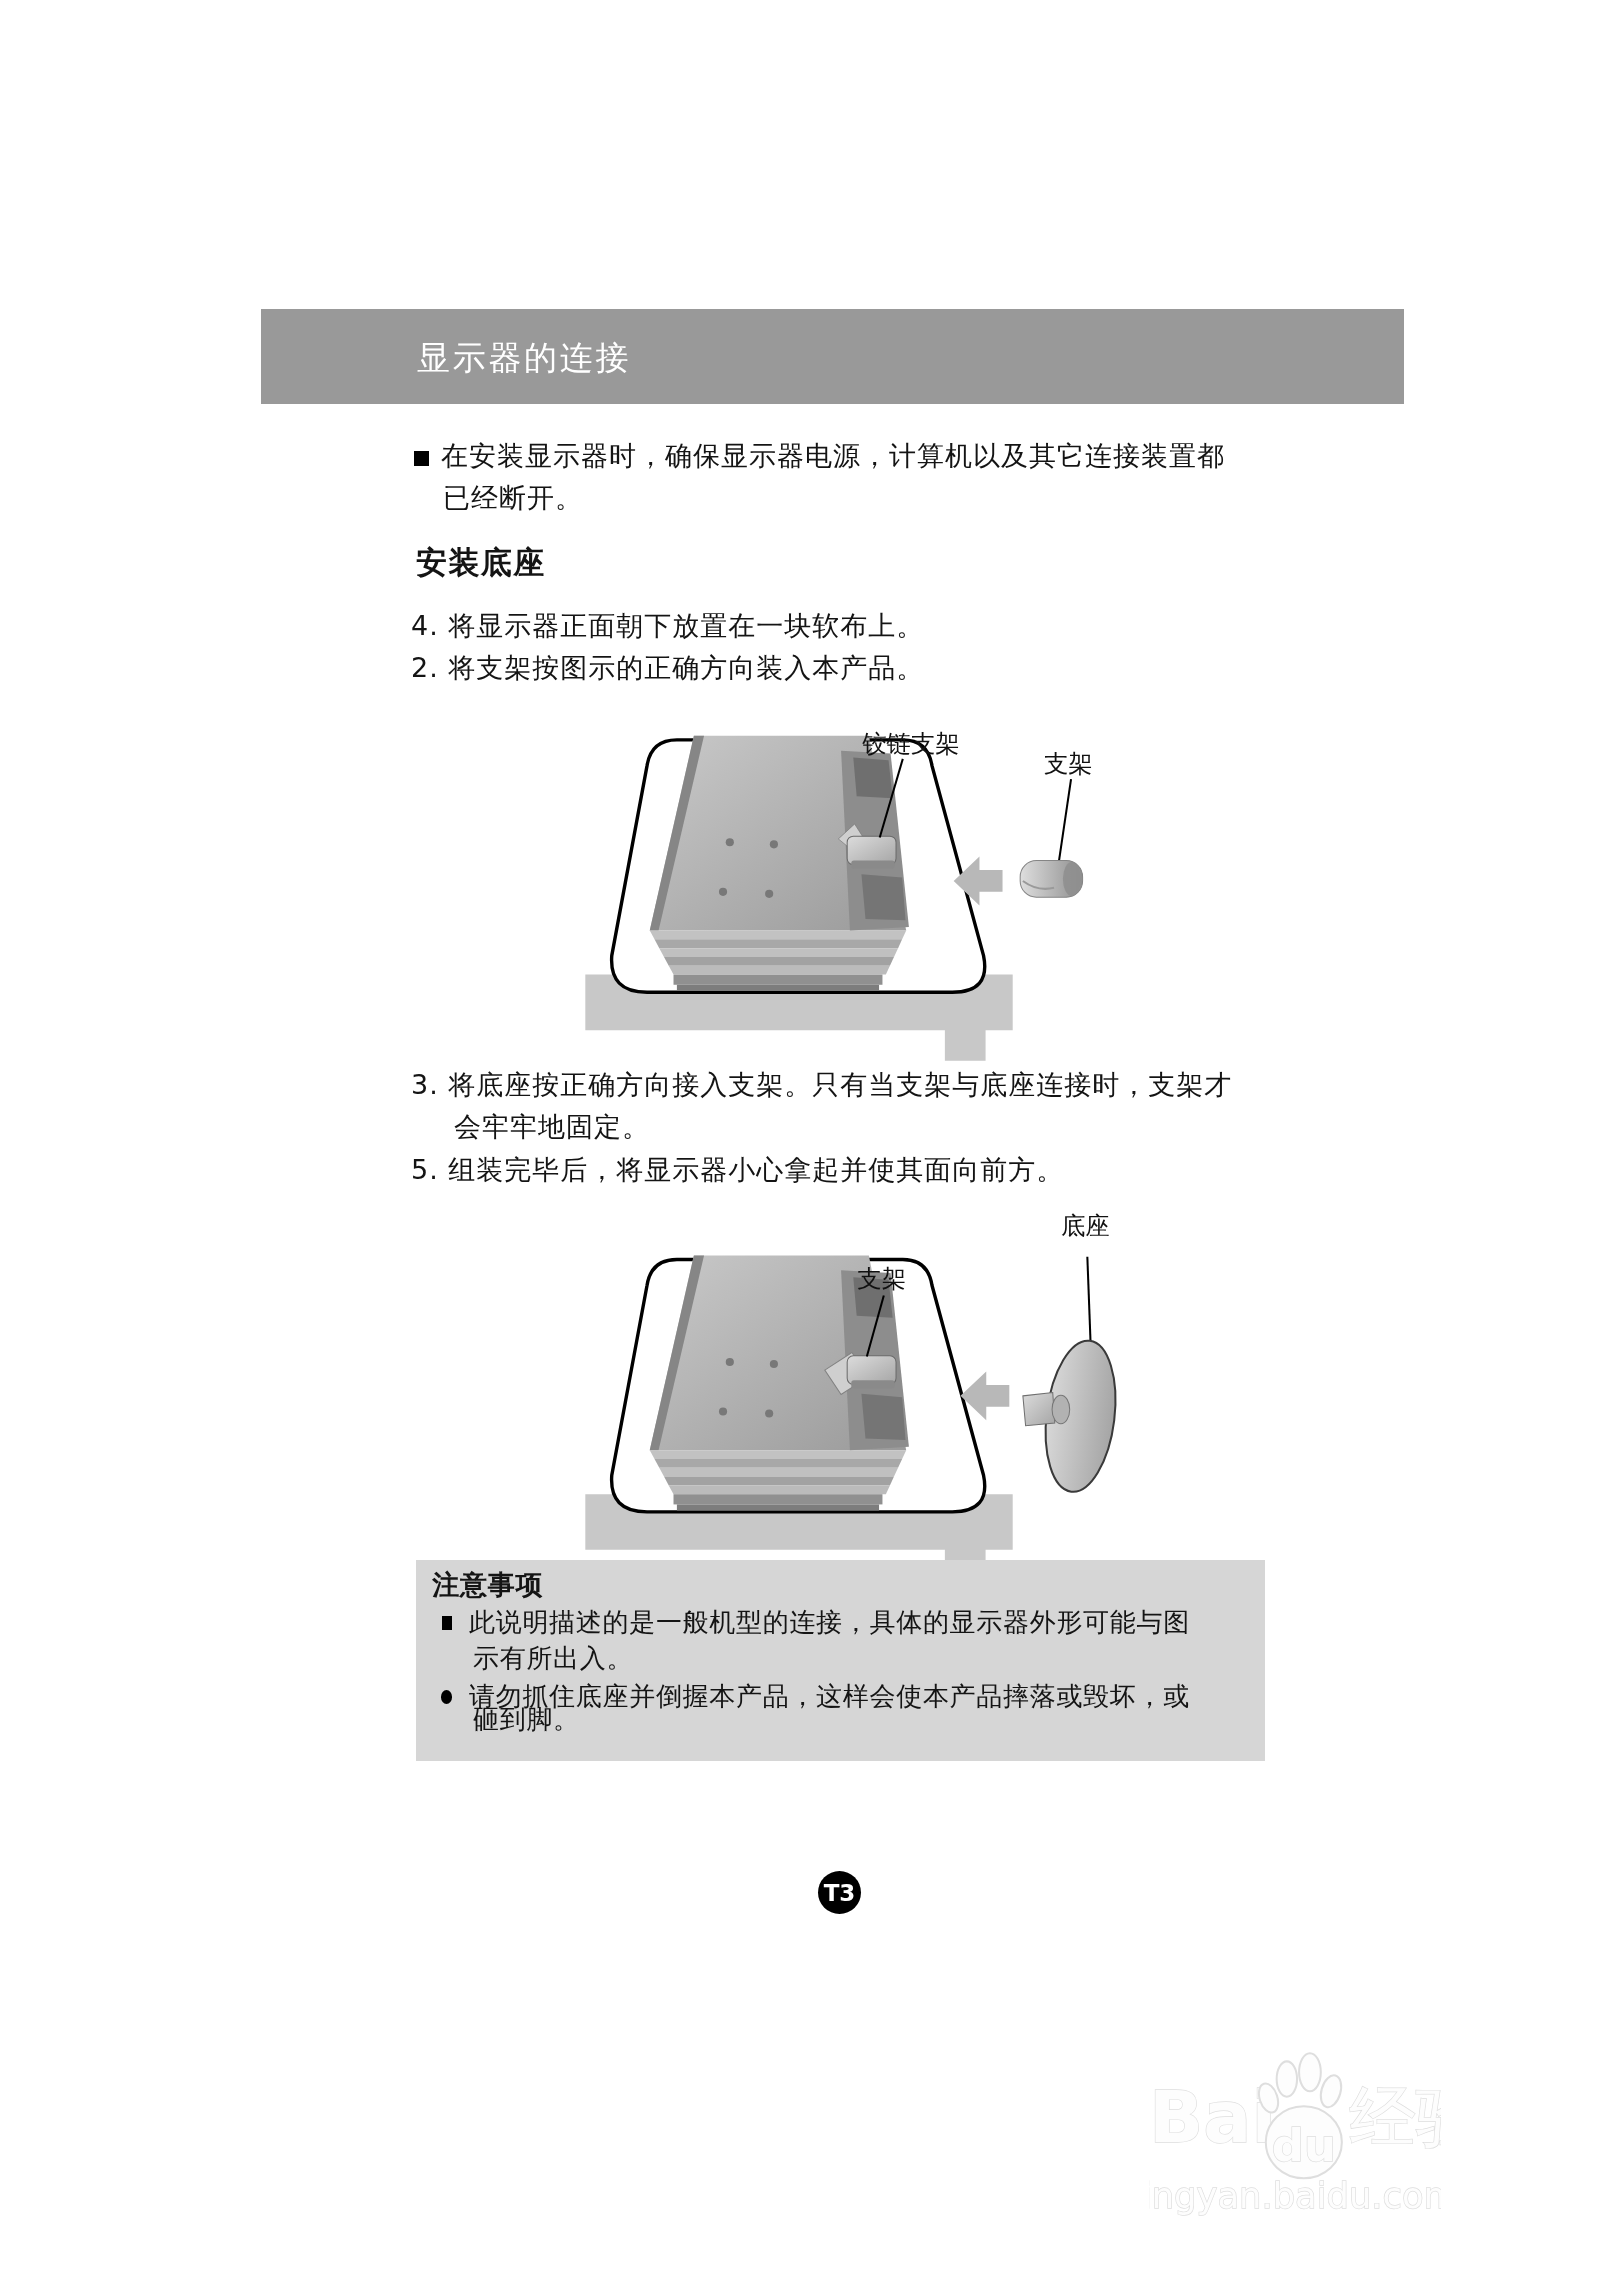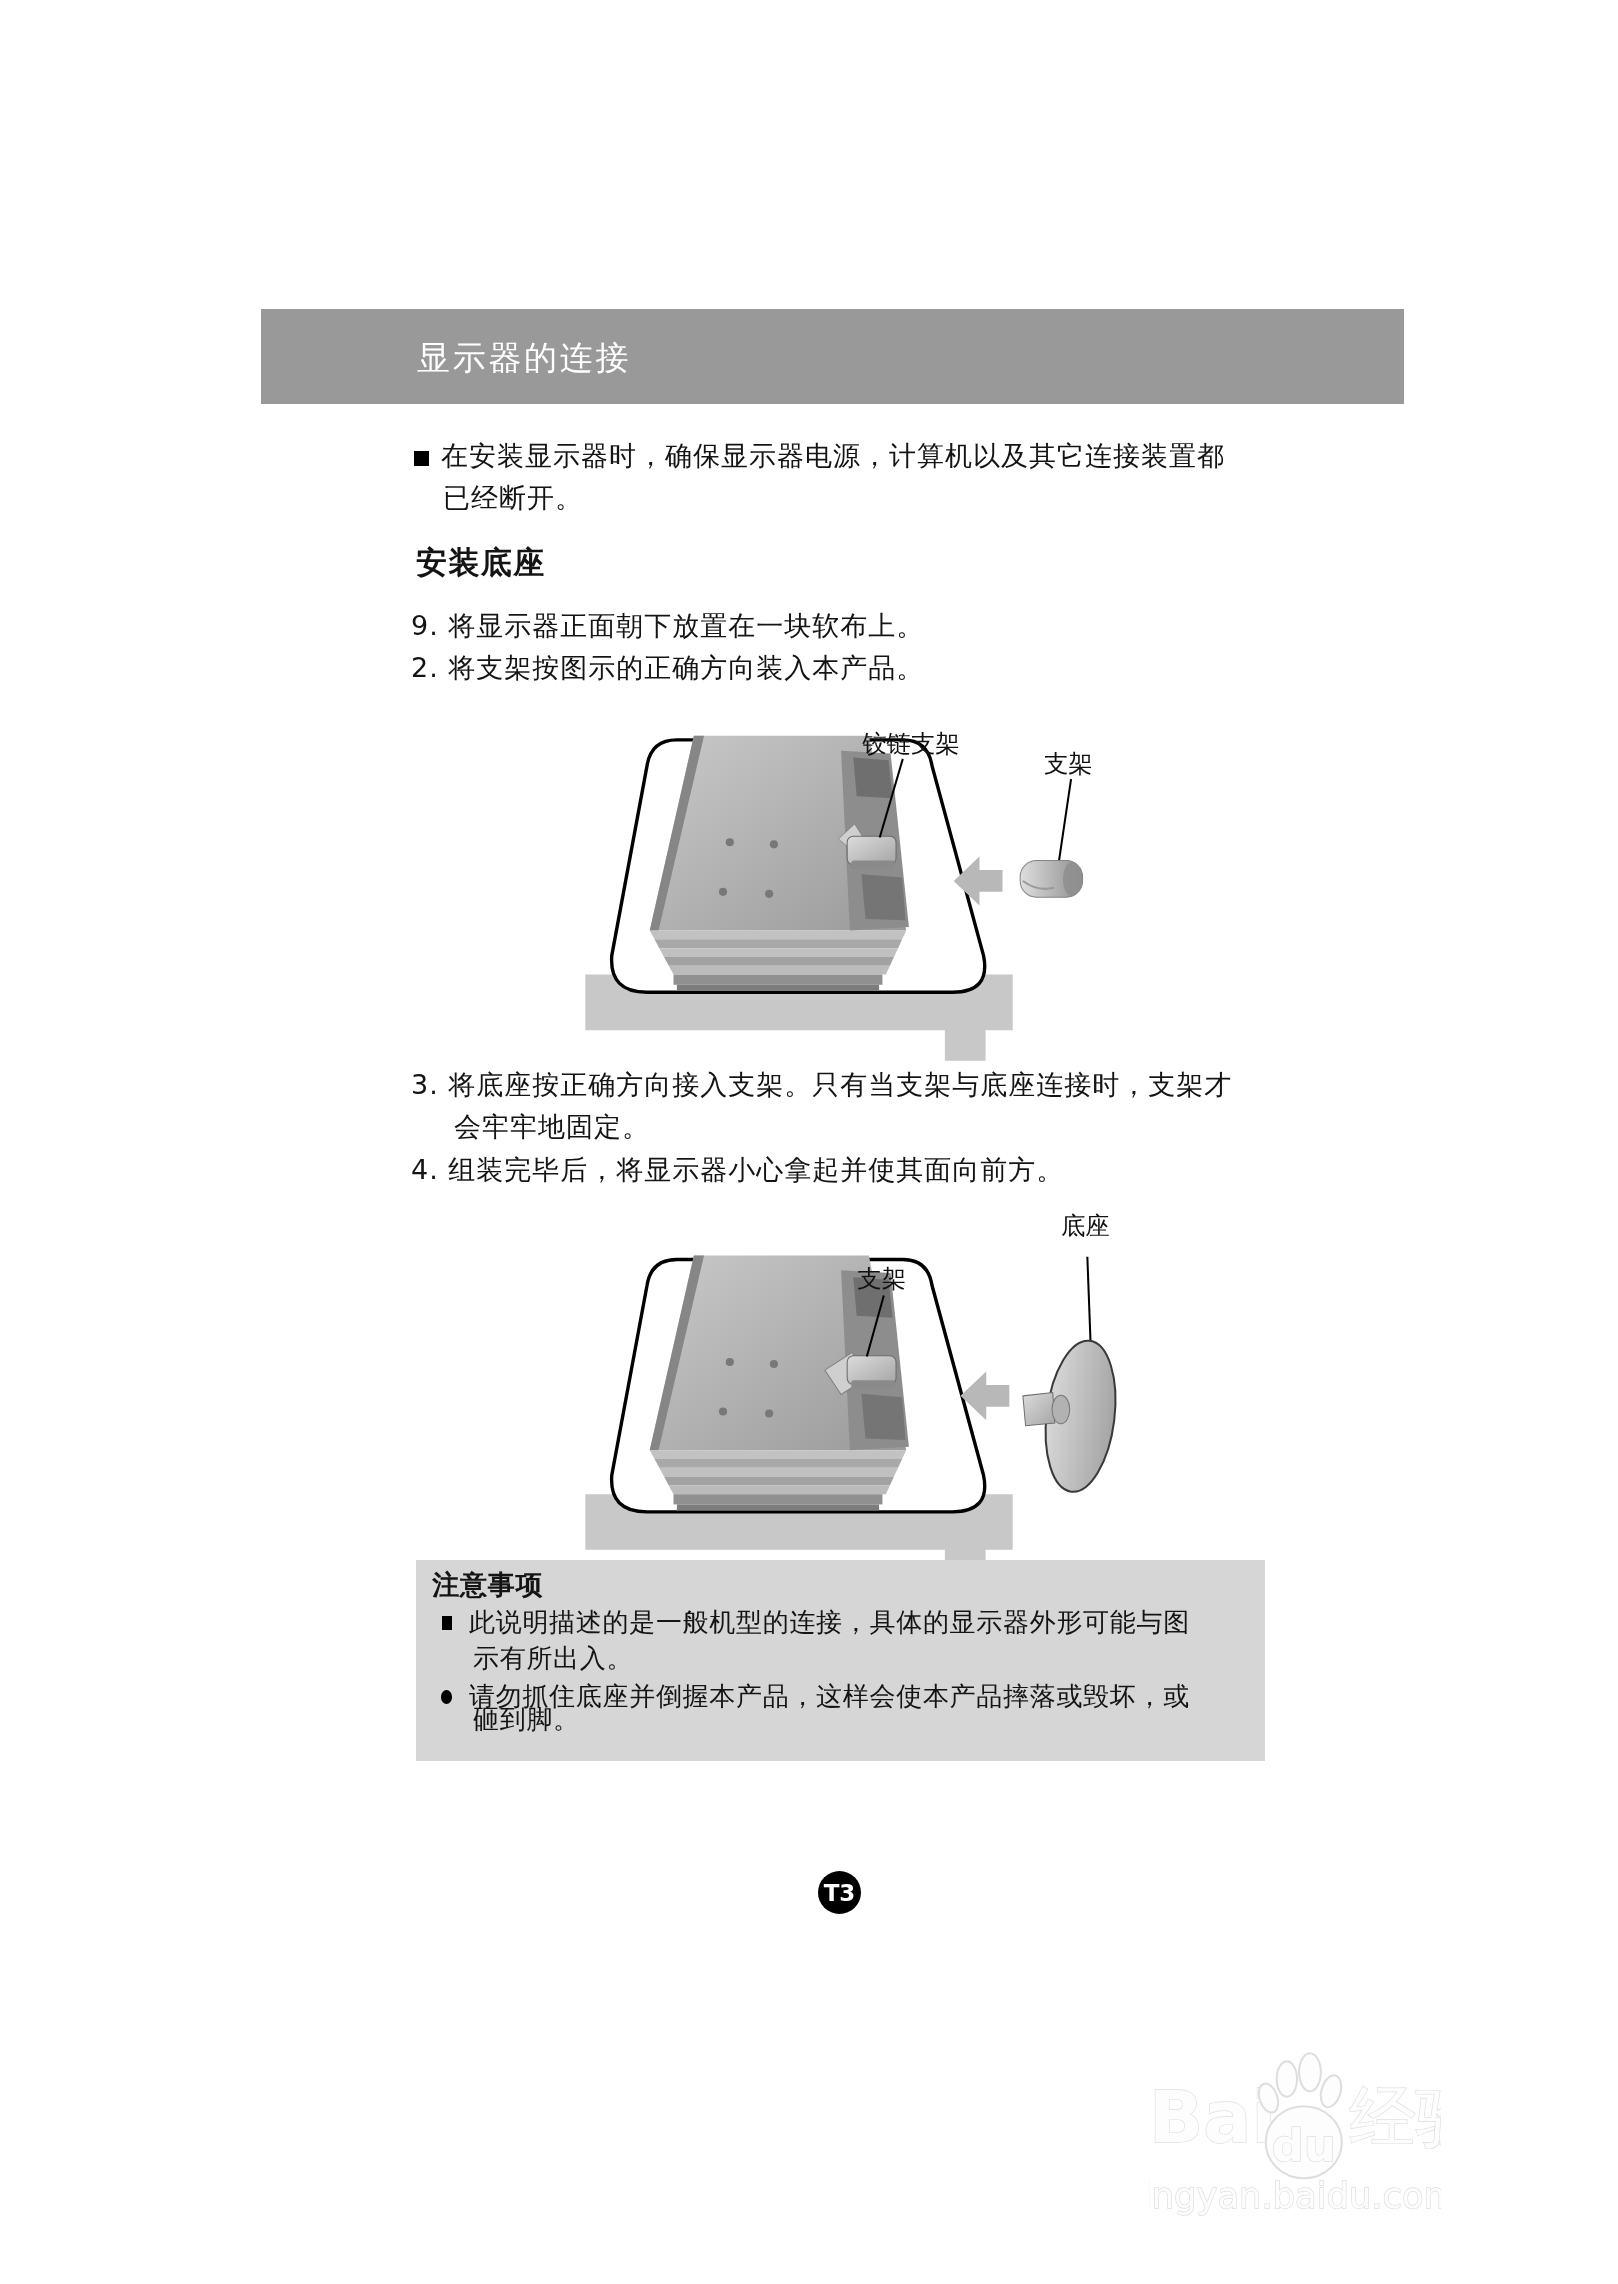--- a/index.html
+++ b/index.html
@@ -69,21 +69,21 @@
   <div class="abs header-bar">
     <span class="header-title">显示器的连接</span>
   </div>
 
   <div class="abs intro-bullet"></div>
   <div class="abs bodyline il1">在安装显示器时，确保显示器电源，计算机以及其它连接装置都</div>
   <div class="abs bodyline il2">已经断开。</div>
 
   <div class="abs sec-heading">安装底座</div>
 
-  <div class="abs bodyline s1">9. 将显示器正面朝下放置在一块软布上。</div>
+  <div class="abs bodyline s1">4. 将显示器正面朝下放置在一块软布上。</div>
   <div class="abs bodyline s2">2. 将支架按图示的正确方向装入本产品。</div>
 
   <svg class="abs diag1" width="597" height="360" viewBox="0 0 880 530">
     <defs>
       <linearGradient id="monGrad" x1="0" y1="0" x2="1" y2="1">
         <stop offset="0" stop-color="#c9c9c9"></stop>
           <stop offset="1" stop-color="#9a9a9a"></stop>
       </linearGradient>
       <linearGradient id="standGrad" x1="0" y1="0" x2="1" y2="0">
         <stop offset="0" stop-color="#dedede"></stop>
@@ -131,21 +131,21 @@
     <rect x="696" y="232" width="92" height="54" rx="24" fill="url(#standGrad)" stroke="#858585" stroke-width="1.5"></rect>
     <ellipse cx="772" cy="259" rx="13" ry="25" fill="#8e8e8e" opacity="0.85"></ellipse>
     <path d="M700,262 Q722,278 746,272" stroke="#9a9a9a" stroke-width="3" fill="none"></path>
 
     <text class="diag-label" x="535" y="72" text-anchor="middle">铰链支架</text>
     <text class="diag-label" x="767" y="102" text-anchor="middle">支架</text>
   </svg>
 
   <div class="abs bodyline s3a">3. 将底座按正确方向接入支架。只有当支架与底座连接时，支架才</div>
   <div class="abs bodyline s3b">会牢牢地固定。</div>
-  <div class="abs bodyline s4">4. 组装完毕后，将显示器小心拿起并使其面向前方。</div>
+  <div class="abs bodyline s4">5. 组装完毕后，将显示器小心拿起并使其面向前方。</div>
 
   <svg class="abs diag2" width="597" height="384" viewBox="0 0 880 565">
     <defs>
       <linearGradient id="monGrad2" x1="0" y1="0" x2="1" y2="1">
         <stop offset="0" stop-color="#c9c9c9"></stop>
           <stop offset="1" stop-color="#9a9a9a"></stop>
       </linearGradient>
       <linearGradient id="baseGrad" x1="0" y1="0" x2="1" y2="0">
         <stop offset="0" stop-color="#d8d8d8"></stop>
           <stop offset="1" stop-color="#a5a5a5"></stop>

